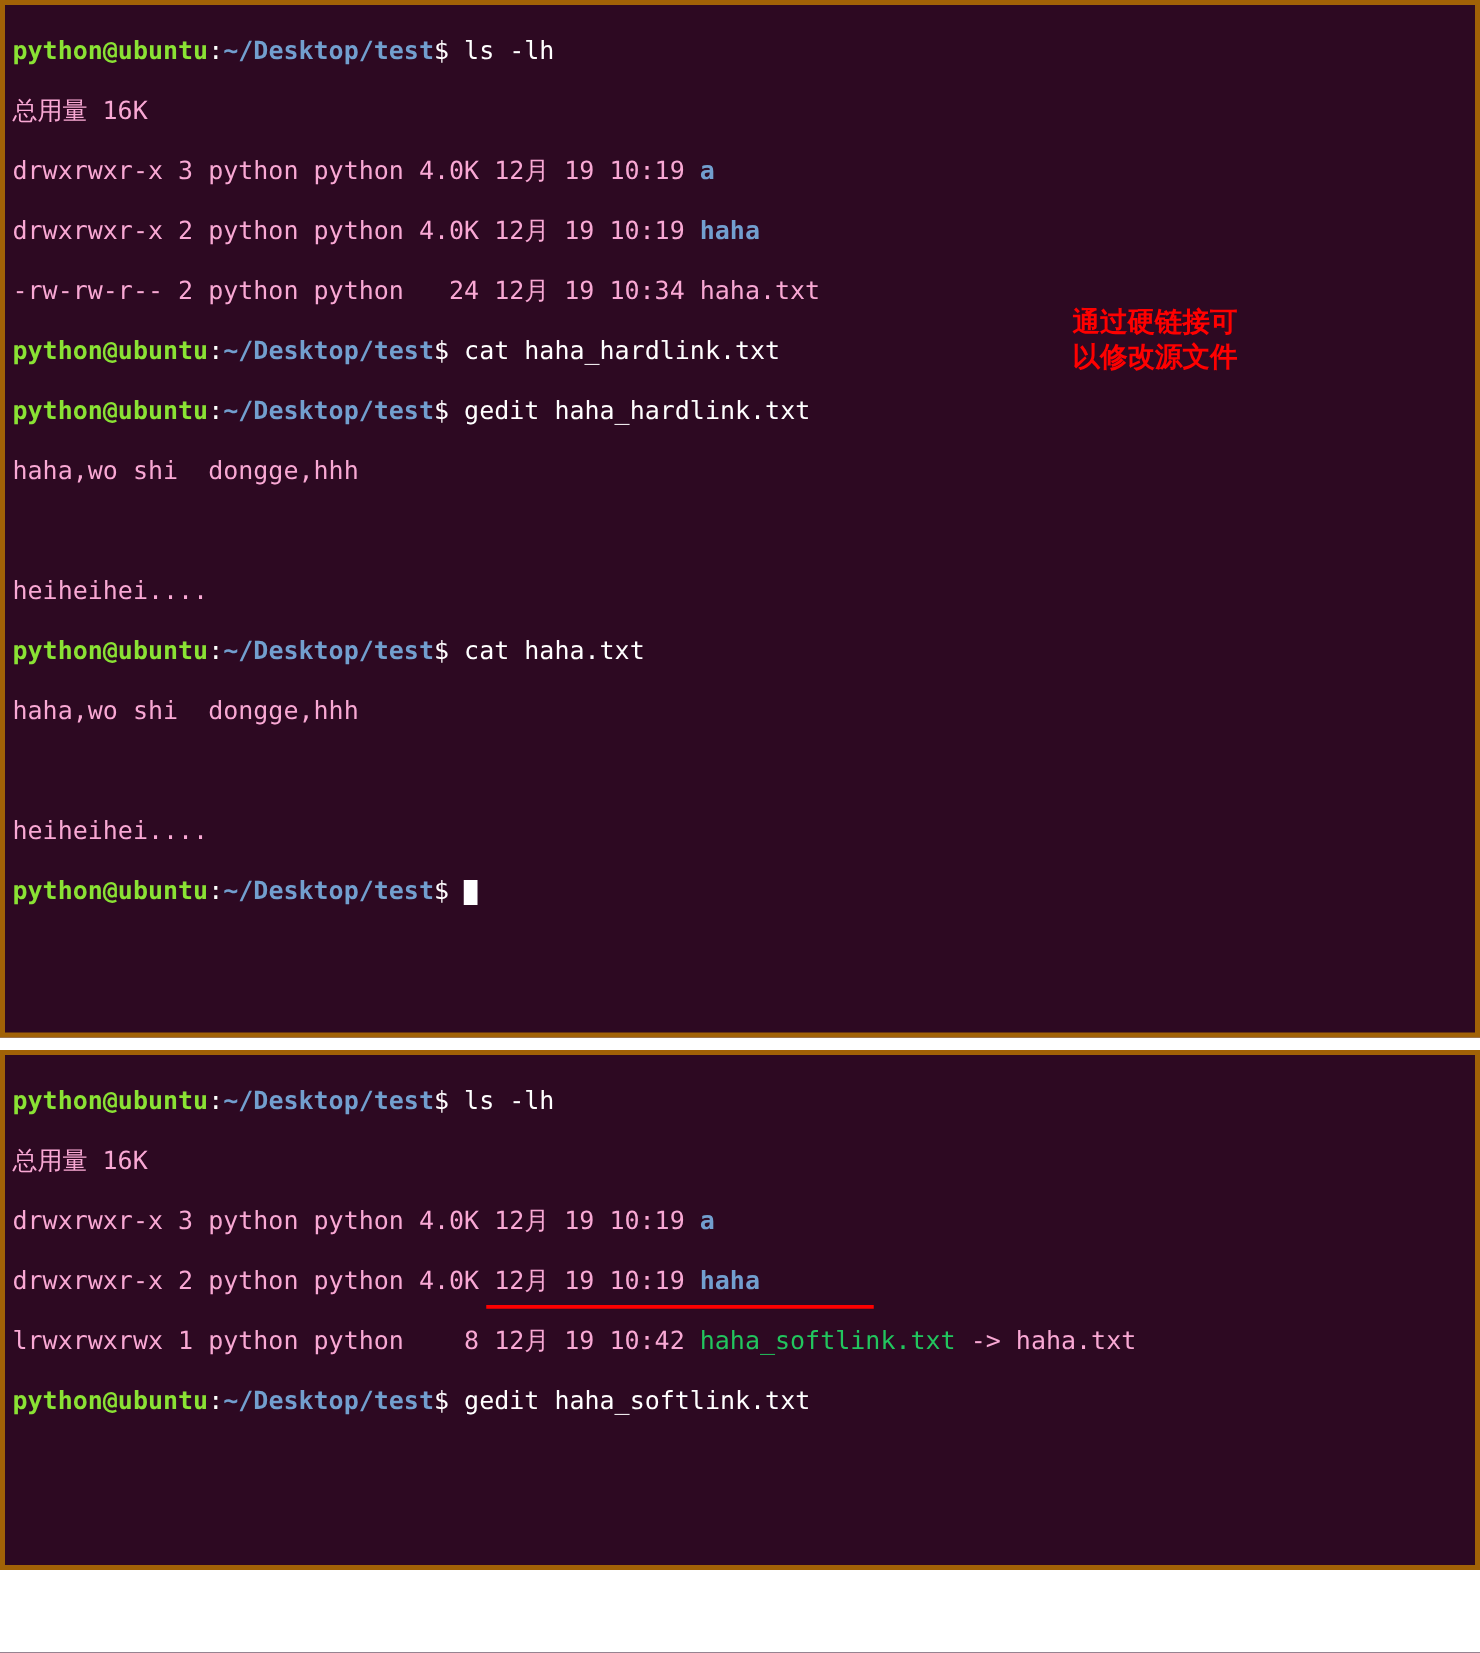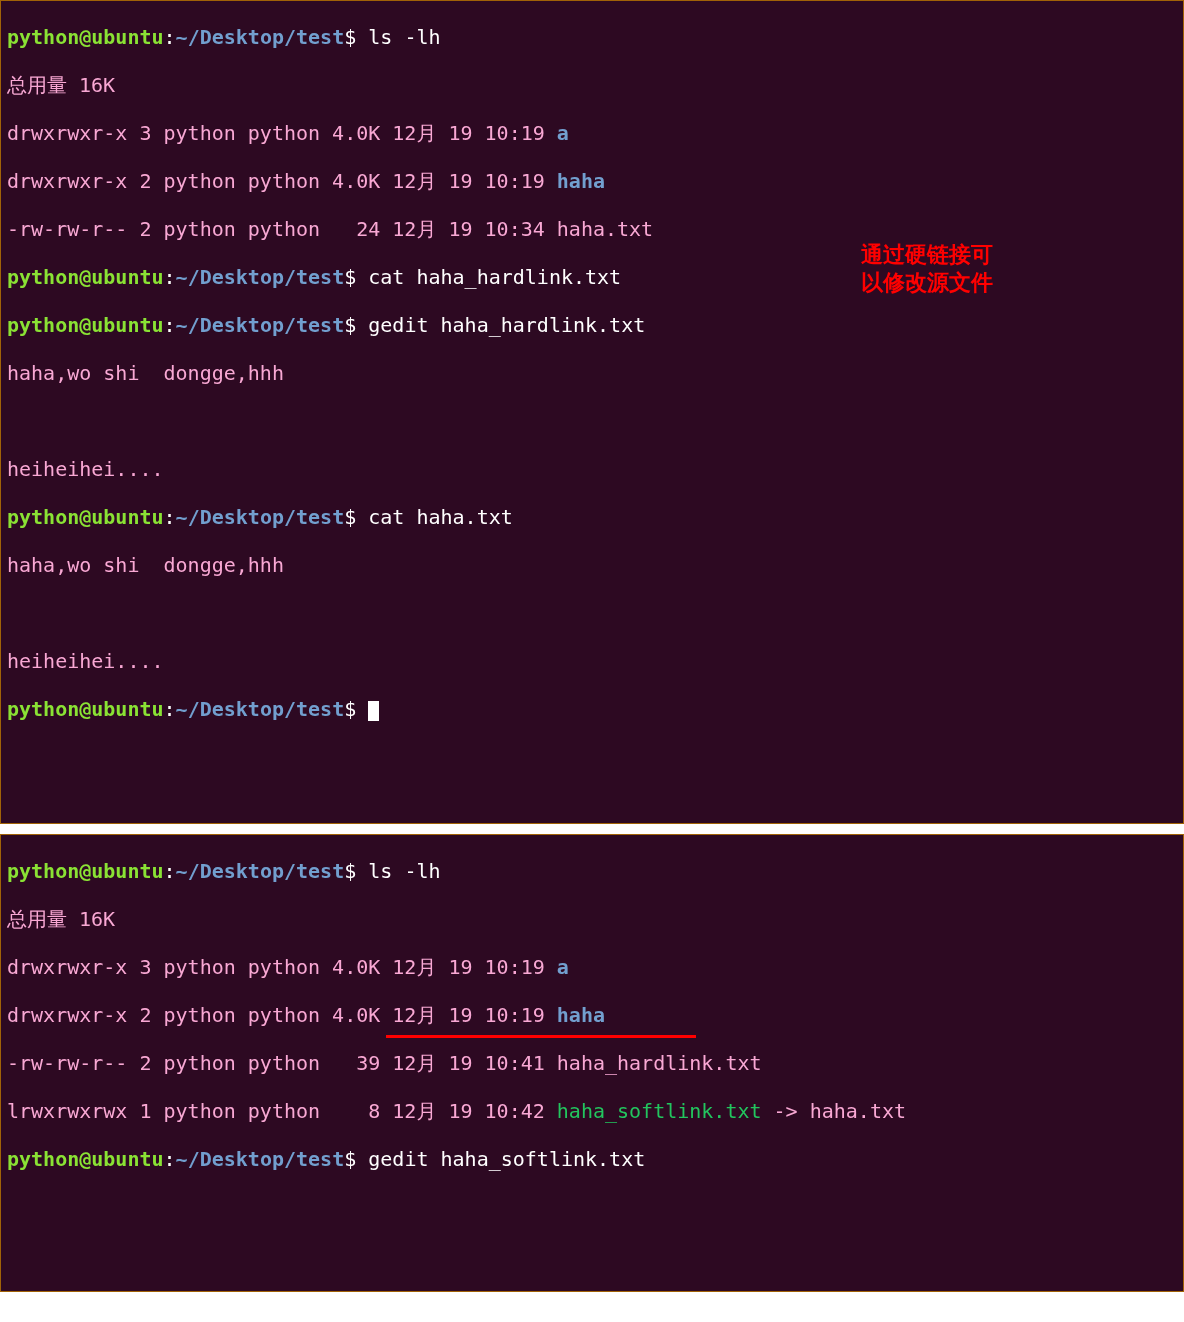--- a/index.html
+++ b/index.html
@@ -8,21 +8,21 @@
     background: #ffffff;
     font-family: "DejaVu Sans Mono", "Ubuntu Mono", monospace;
     font-size: 20px;
     width: 1184px;
   }
   .terminal {
     background: #2d0922;
     color: #ffffff;
     padding: 0 6px 6px 6px;
     line-height: 24px;
-    border: 1px solid #a16207;
+    border: 4px solid #a16207;
     margin-bottom: 10px;
     position: relative;
     white-space: pre;
   }
   .prompt-user { color: #8ae234; font-weight: bold; }
   .prompt-path { color: #729fcf; font-weight: bold; }
   .prompt-white { color: #ffffff; }
   .cmd { color: #ffffff; }
   .dir { color: #729fcf; font-weight: bold; }
   .softlink { color: #22c55e; font-weight: normal; }
@@ -71,20 +71,19 @@
 <span class="row out"> </span>
 <div class="annotation" style="right:190px; top:240px;">通过硬链接可
 以修改源文件</div>
 </div>
 
 <div class="terminal" style="padding-bottom:0;">
 <span class="row"><span class="prompt-user">python@ubuntu</span><span class="prompt-white">:</span><span class="prompt-path">~/Desktop/test</span><span class="prompt-white">$</span> <span class="cmd">ls -lh</span></span>
 <span class="row out">总用量 16K</span>
 <span class="row"><span class="out">drwxrwxr-x 3 python python 4.0K 12月 19 10:19 </span><span class="dir">a</span></span>
 <span class="row"><span class="out">drwxrwxr-x 2 python python 4.0K 12月 19 10:19 </span><span class="dir">haha</span></span>
-<span class="row out">-rw-rw-r-- 2 python python   39 12月 19 10:41 haha_hardlink.txt</span>
 <span class="row"><span class="out">lrwxrwxrwx 1 python python    8 12月 19 10:42 </span><span class="softlink">haha_softlink.txt</span><span class="out"> -&gt; haha.txt</span></span>
 <span class="row"><span class="prompt-user">python@ubuntu</span><span class="prompt-white">:</span><span class="prompt-path">~/Desktop/test</span><span class="prompt-white">$</span> <span class="cmd">gedit haha_softlink.txt</span></span>
 <div class="underline-red" style="left:385px; top:200px; width:310px;"></div>
 
 
 
 </div>
 
 </body></html>

